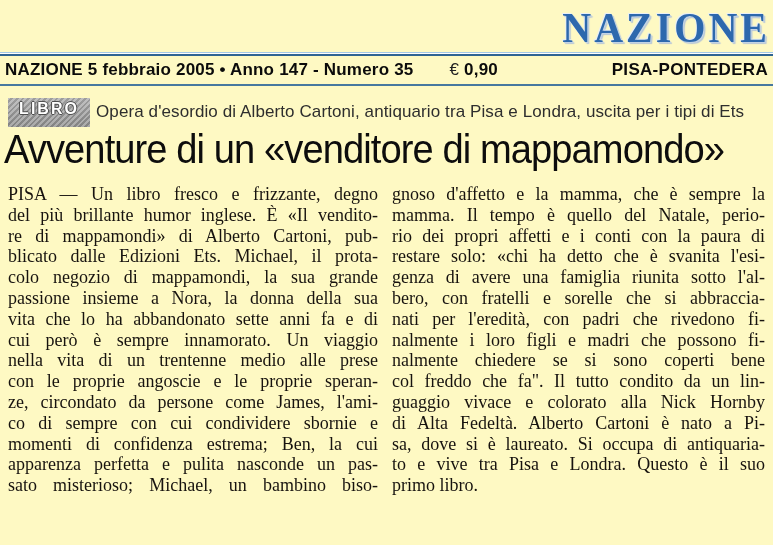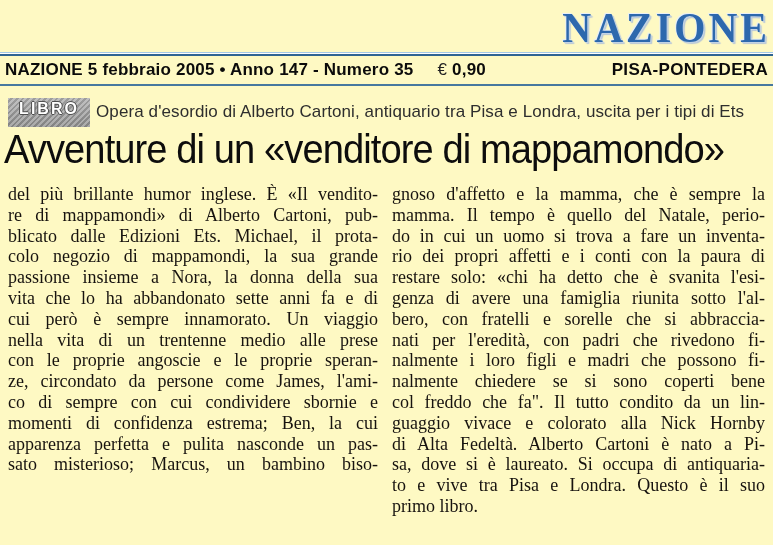--- a/index.html
+++ b/index.html
@@ -39,21 +39,21 @@
 
   
   .dateline {
     position:absolute; left:0; top:56px; width:773px; height:28px;
     display:flex; align-items:center; justify-content:space-between;
     padding:0 5px; box-sizing:border-box;
     font-size:17px;
   }
   .dateline-left { white-space:nowrap; font-weight:700; letter-spacing:0.2px; color:#0b0b0b; }
   .dateline-day { font-weight:900; }
-  .price-group { margin-left:24px; }
+  .price-group { margin-left:36px; }
   .price-symbol { font-weight:400; color:#222; }
   .price-value { font-weight:900; }
   .edition { font-weight:900; letter-spacing:0.3px; color:#0b0b0b; white-space:nowrap; }
 
   
   .kicker-row {
     position:absolute; left:8px; top:100px; width:757px; height:24px;
     display:flex; align-items:center;
   }
   .kicker-badge {
@@ -128,39 +128,39 @@
   <div class="rule-mid"></div>
 
   <div class="kicker-row">
     <span class="kicker-badge">LIBRO</span>
     <span class="kicker-text">Opera d'esordio di Alberto Cartoni, antiquario tra Pisa e Londra, uscita per i tipi di Ets</span>
   </div>
 
   <h1 class="headline" style="margin:0;">Avventure di un «venditore di mappamondo»</h1>
 
   <div class="column column-left">
+      <div class="bodyline">PISA — Un libro fresco e frizzante, degno</div>
       <div class="bodyline">del più brillante humor inglese. È «Il vendito-</div>
       <div class="bodyline">re di mappamondi» di Alberto Cartoni, pub-</div>
       <div class="bodyline">blicato dalle Edizioni Ets. Michael, il prota-</div>
       <div class="bodyline">colo negozio di mappamondi, la sua grande</div>
       <div class="bodyline">passione insieme a Nora, la donna della sua</div>
       <div class="bodyline">vita che lo ha abbandonato sette anni fa e di</div>
       <div class="bodyline">cui però è sempre innamorato. Un viaggio</div>
       <div class="bodyline">nella vita di un trentenne medio alle prese</div>
       <div class="bodyline">con le proprie angoscie e le proprie speran-</div>
       <div class="bodyline">ze, circondato da persone come James, l'ami-</div>
       <div class="bodyline">co di sempre con cui condividere sbornie e</div>
       <div class="bodyline">momenti di confidenza estrema; Ben, la cui</div>
       <div class="bodyline">apparenza perfetta e pulita nasconde un pas-</div>
-      <div class="bodyline">sato misterioso; Marcus, un bambino biso-</div>
+      <div class="bodyline">sato misterioso; Michael, un bambino biso-</div>
     </div>
   <div class="column column-right">
       <div class="bodyline">gnoso d'affetto e la mamma, che è sempre la</div>
       <div class="bodyline">mamma. Il tempo è quello del Natale, perio-</div>
-      <div class="bodyline">do in cui un uomo si trova a fare un inventa-</div>
       <div class="bodyline">rio dei propri affetti e i conti con la paura di</div>
       <div class="bodyline">restare solo: «chi ha detto che è svanita l'esi-</div>
       <div class="bodyline">genza di avere una famiglia riunita sotto l'al-</div>
       <div class="bodyline">bero, con fratelli e sorelle che si abbraccia-</div>
       <div class="bodyline">nati per l'eredità, con padri che rivedono fi-</div>
       <div class="bodyline">nalmente i loro figli e madri che possono fi-</div>
       <div class="bodyline">nalmente chiedere se si sono coperti bene</div>
       <div class="bodyline">col freddo che fa". Il tutto condito da un lin-</div>
       <div class="bodyline">guaggio vivace e colorato alla Nick Hornby</div>
       <div class="bodyline">di Alta Fedeltà. Alberto Cartoni è nato a Pi-</div>

